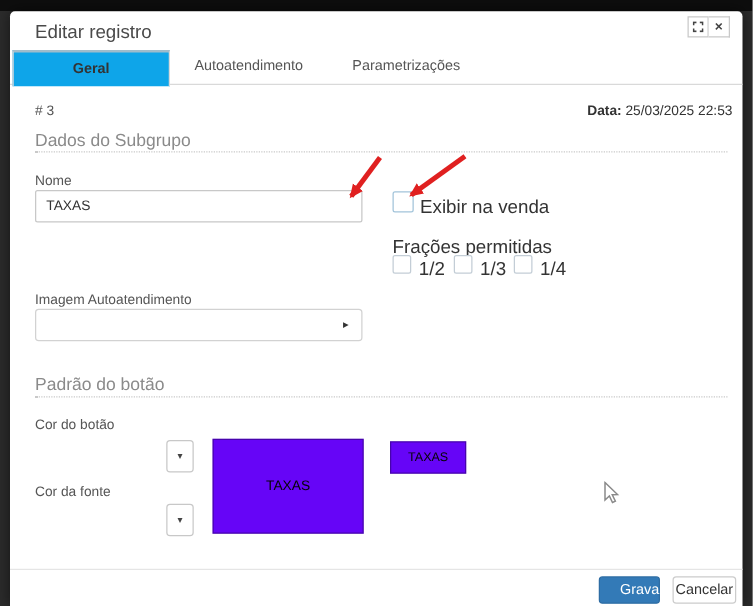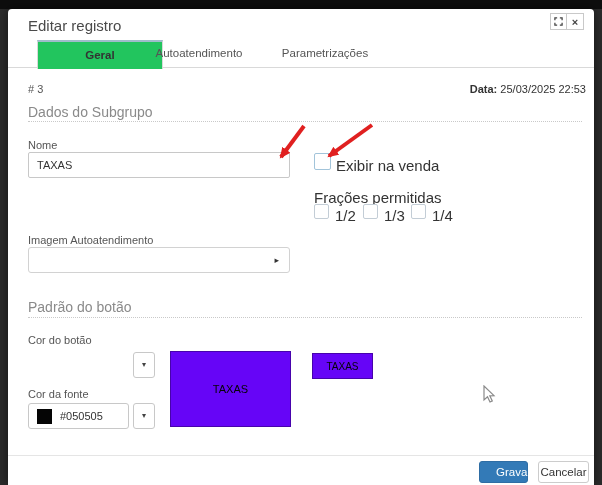--- a/index.html
+++ b/index.html
@@ -19,22 +19,22 @@
   .win-btn { width:17px; height:17px; border:1px solid #c9c9c9; background:#fff;
              display:flex; align-items:center; justify-content:center;
              font-size:9px; color:#444; cursor:pointer; }
   .win-btn + .win-btn { border-left:none; }
 
   
   .tabbar { position:absolute; left:0; top:31px; right:0; height:28px;
             border-bottom:1px solid #d9d9d9; }
   .tab { position:absolute; top:0; width:126px; height:28px; line-height:26px;
          text-align:center; font-size:11.5px; color:#555; cursor:pointer; }
-  .tab.active { background:#22c55e; border-left:1px solid #d9d9d9; border-right:1px solid #d9d9d9;
-                border-top:2px solid #9fbccb; height:29px; font-weight:bold; color:#333;margin-left:27px; }
+  .tab.active { background:#0ea5e9; border-left:1px solid #d9d9d9; border-right:1px solid #d9d9d9;
+                border-top:2px solid #9fbccb; height:29px; font-weight:bold; color:#333; }
 
   
   .lbl { position:absolute; font-size:11px; color:#555; }
   .section-h { position:absolute; font-size:14px; color:#8a8a8a; }
   .dotsep { position:absolute; left:20px; right:12px; border-bottom:1px dotted #c9c9c9; }
 
   .meta-id { position:absolute; left:20px; top:74px; font-size:11px; color:#555; }
   .meta-date { position:absolute; right:8px; top:74px; font-size:11px; color:#333; }
   .meta-date b { font-weight:bold; }
 
@@ -138,24 +138,20 @@
     </div>
 
     <div class="preview-big" style="background-color: rgb(102, 5, 247);">
       <span style="color: rgb(5, 5, 5);">TAXAS</span>
     </div>
     <div class="preview-small" style="background-color: rgb(102, 5, 247);">
       <span style="color: rgb(5, 5, 5);">TAXAS</span>
     </div>
 
     <div class="lbl" style="left:20px; top:379px;">Cor da fonte</div>
-    <div class="color-box" style="left:20px; top:394px;">
-      <span class="swatch" style="background-color: rgb(5, 5, 5);"></span>
-      <span class="color-val">#050505</span>
-    </div>
     <div class="color-dd-btn" style="left:125px; top:394px;">
       <span>▾</span>
     </div>
 
     <div class="footer-sep"></div>
     <button class="btn btn-primary">Gravar</button>
     <button class="btn btn-default">Cancelar</button>
   </div>
 
   <svg class="overlay" width="602" height="485">

